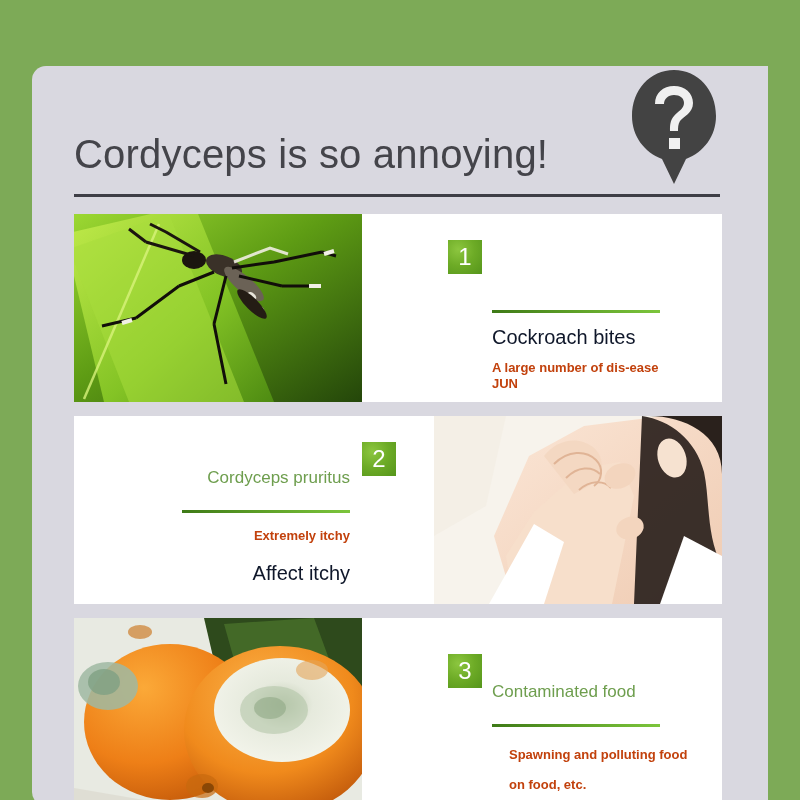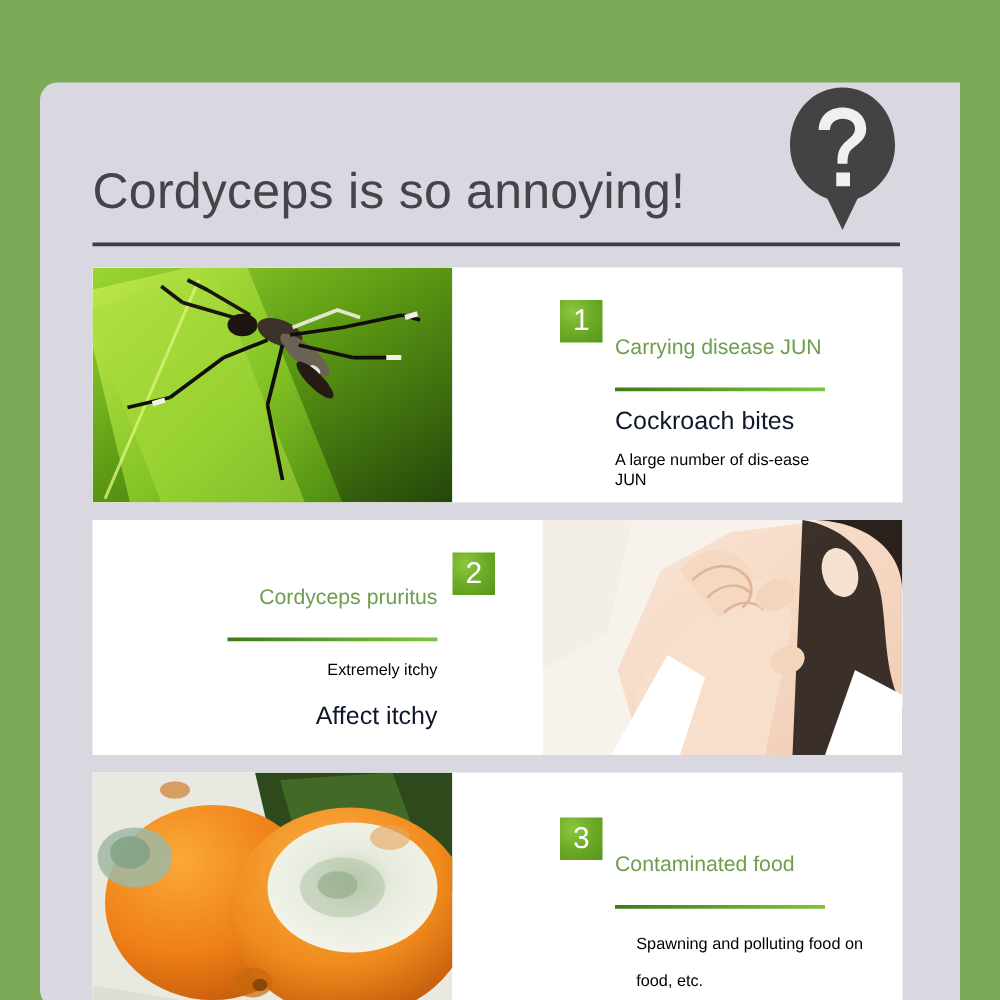--- a/index.html
+++ b/index.html
@@ -152,22 +152,22 @@
     position: absolute;
     font-size: 20px;
     color: #0f172a;
     font-weight: 400;
     white-space: nowrap;
   }
 
   .body-text {
     position: absolute;
     font-size: 13px;
-    color: #000000;
-    font-weight: 400;
+    color: #c2410c;
+    font-weight: 700;
   }
 
   
   .row1 .badge      { left: 52px;  top: 8px; }
   .row1 .heading    { left: 96px;  top: 36px; }
   .row1 .divider    { left: 96px;  top: 78px;  width: 168px; }
   .row1 .subheading { left: 96px;  top: 94px; }
   .row1 .body-text  { left: 96px;  top: 128px; width: 180px; line-height: 16px; }
 
   
@@ -237,21 +237,20 @@
             <path d="M152 62 L140 110 M140 110 L152 170" stroke="#120E0A" stroke-width="3" fill="none"></path>
             <path d="M158 54 L200 48 M200 48 L248 38 M248 38 L262 42" stroke="#120E0A" stroke-width="3" fill="none"></path>
             <path d="M165 62 L208 72 M208 72 L245 72" stroke="#120E0A" stroke-width="3" fill="none"></path>
             <path d="M250 40 l10 -3 M235 72 l12 0 M58 106 l-10 3" stroke="#F2F0E6" stroke-width="4" fill="none"></path>
             <path d="M160 48 L196 34 L214 40" stroke="#EFEDE2" stroke-width="3" fill="none" opacity="0.9"></path>
           </svg>
         </div>
         <div class="copy">
           <div class="copy-inner">
             <div class="badge">1</div>
-            <div class="heading">Carrying disease JUN</div>
             <div class="divider"></div>
             <div class="subheading">Cockroach bites</div>
             <div class="body-text">A large number of dis-ease JUN</div>
           </div>
         </div>
       </div>
 
       <div class="row row2 reverse">
         <div class="photo">
           <svg viewBox="0 0 288 188" xmlns="http://www.w3.org/2000/svg">

